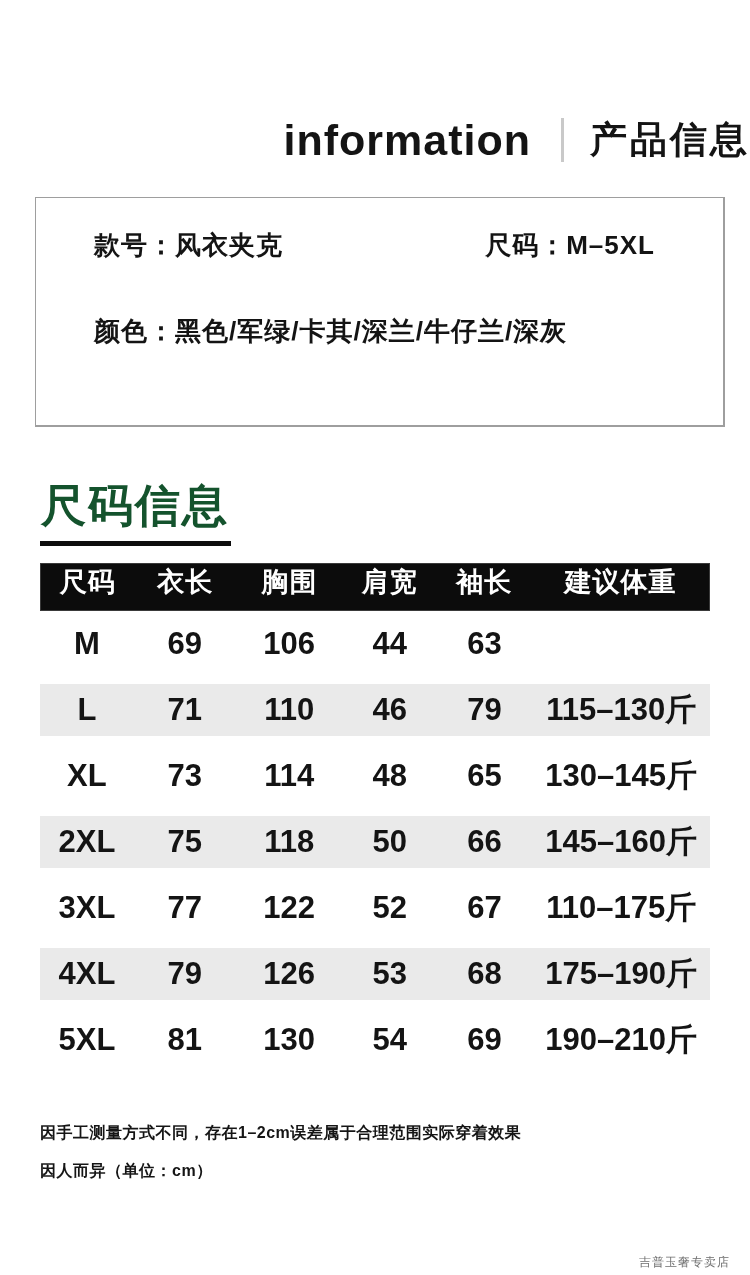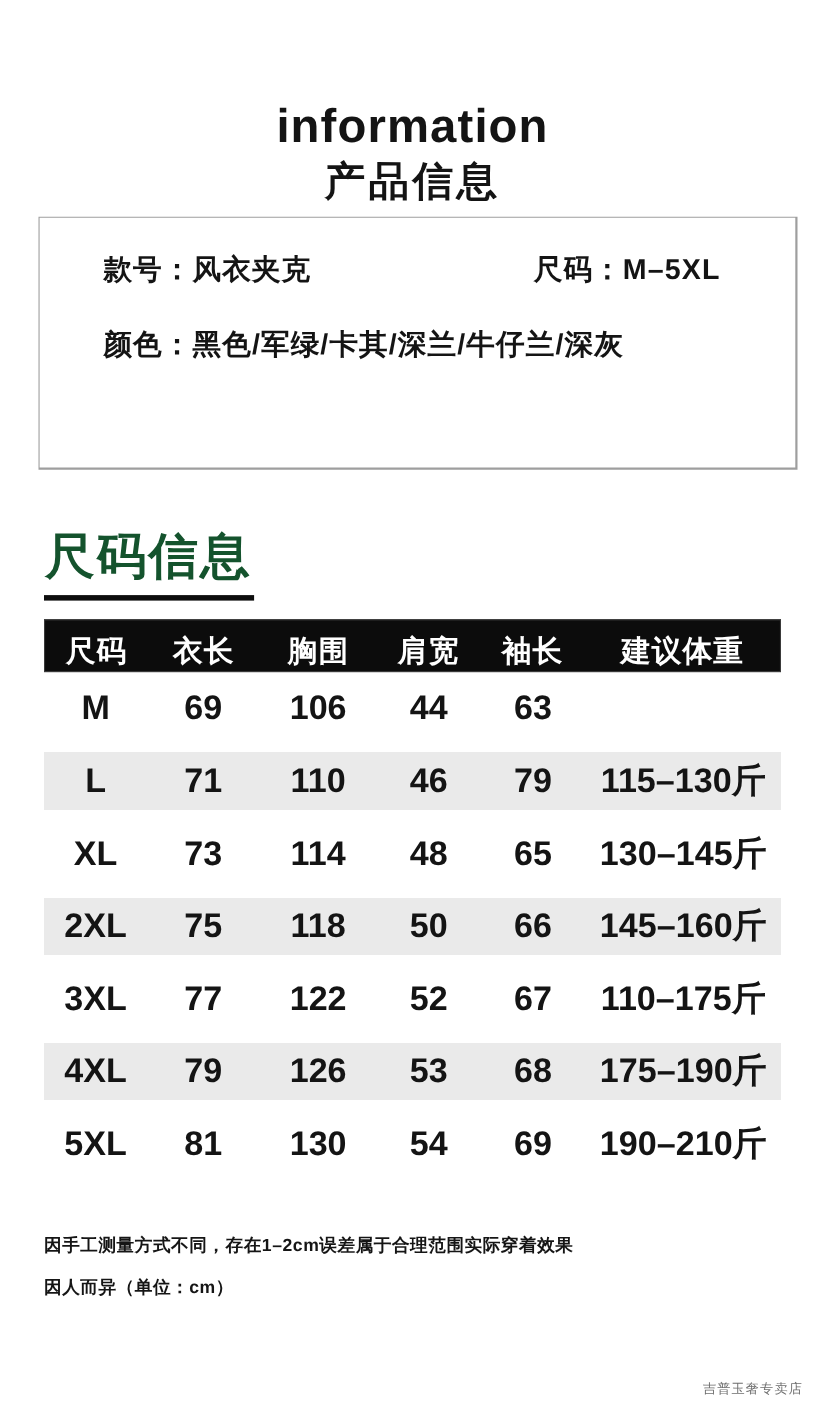--- a/index.html
+++ b/index.html
@@ -18,22 +18,21 @@
 
   
   .title-row {
     position: absolute;
     top: 108px;
     left: 0;
     width: 100%;
     height: 64px;
     display: flex;
     align-items: center;
-    justify-content: center;
-    flex-direction: column;
+    justify-content: flex-end;
   }
   .title-en {
     font-size: 43px;
     font-weight: bold;
     letter-spacing: 1px;
     color: #141414;
   }
   .title-divider {
     width: 3px;
     height: 44px;
@@ -66,21 +65,21 @@
     align-items: flex-start;
   }
   .info-text {
     font-size: 26px;
     font-weight: 600;
     color: #141414;
     letter-spacing: 1px;
     white-space: nowrap;
   }
   .info-row-2 {
-    margin-top: 33px;
+    margin-top: 51px;
   }
 
   
   .section-heading {
     position: absolute;
     top: 476px;
     left: 40px;
     font-size: 45px;
     font-weight: bold;
     letter-spacing: 2px;
@@ -92,21 +91,21 @@
 
   
   .size-table {
     position: absolute;
     top: 563px;
     left: 40px;
     width: 670px;
   }
   .t-header {
     display: flex;
-    align-items: flex-end;
+    align-items: flex-start;
     height: 48px;
     background: #0c0c0c;
     border: 1px solid #3a3a3a;
     box-sizing: border-box;
   }
   .t-header .cell {
     color: #ffffff;
     font-size: 27px;
     font-weight: bold;
     text-align: center;

